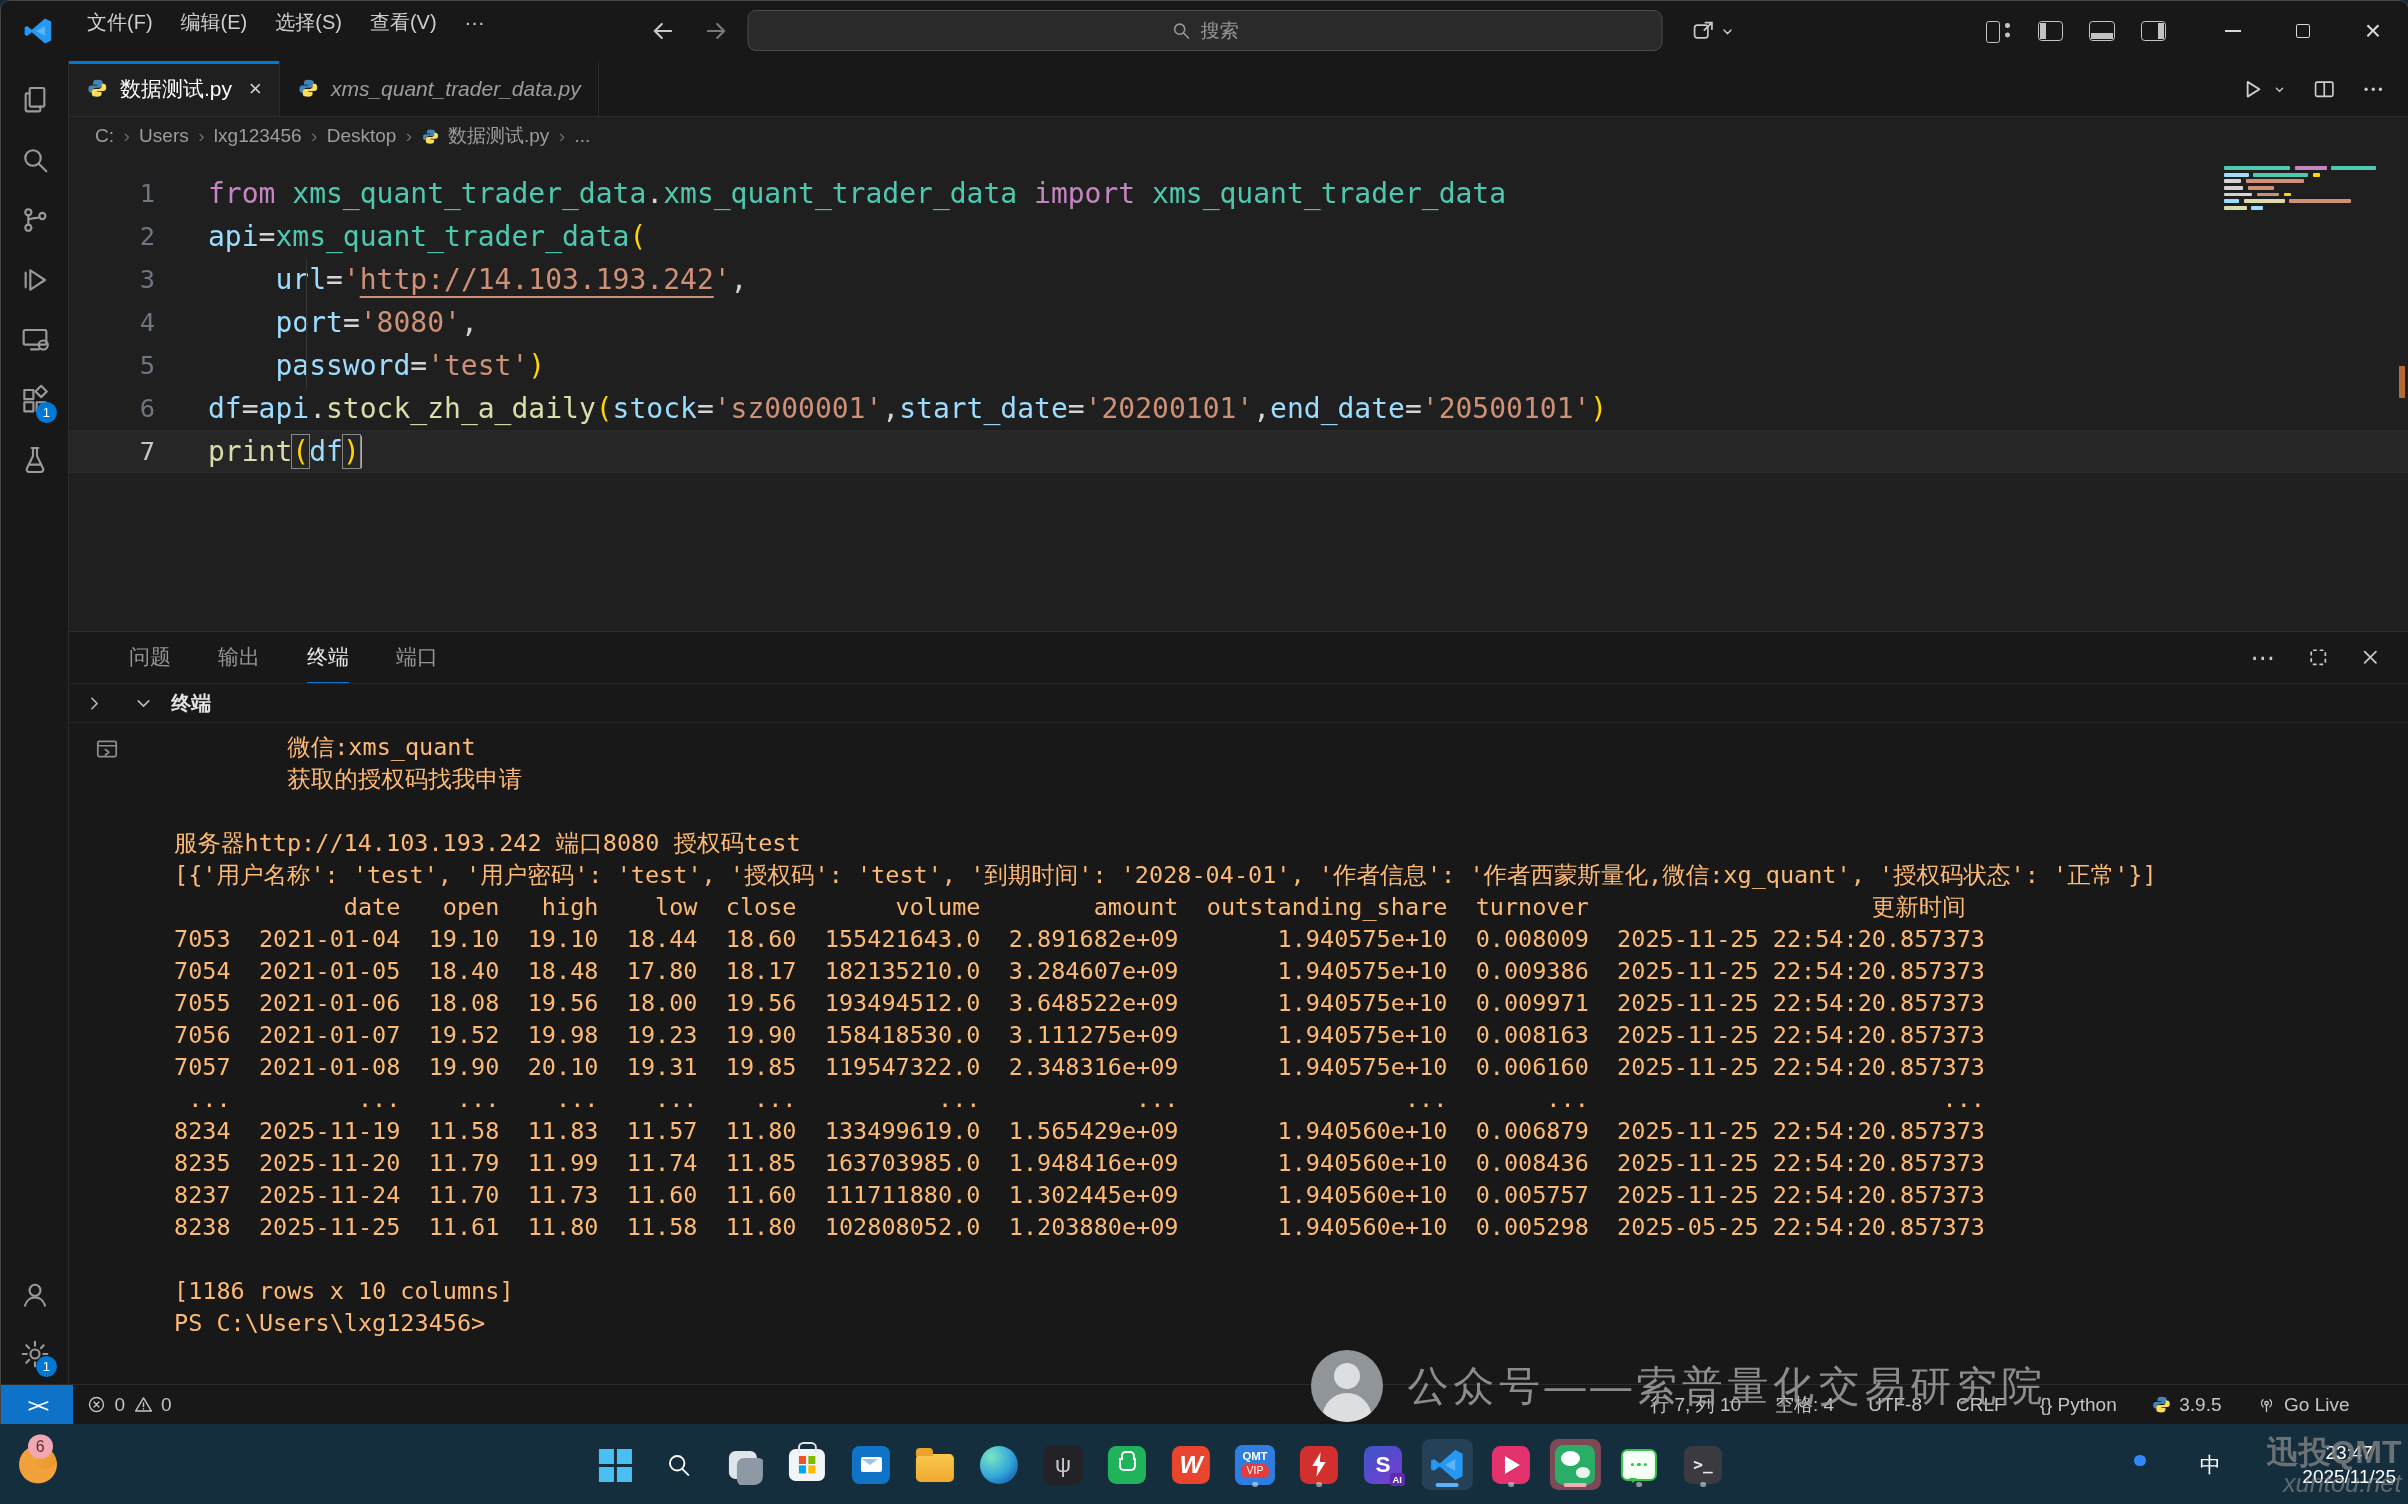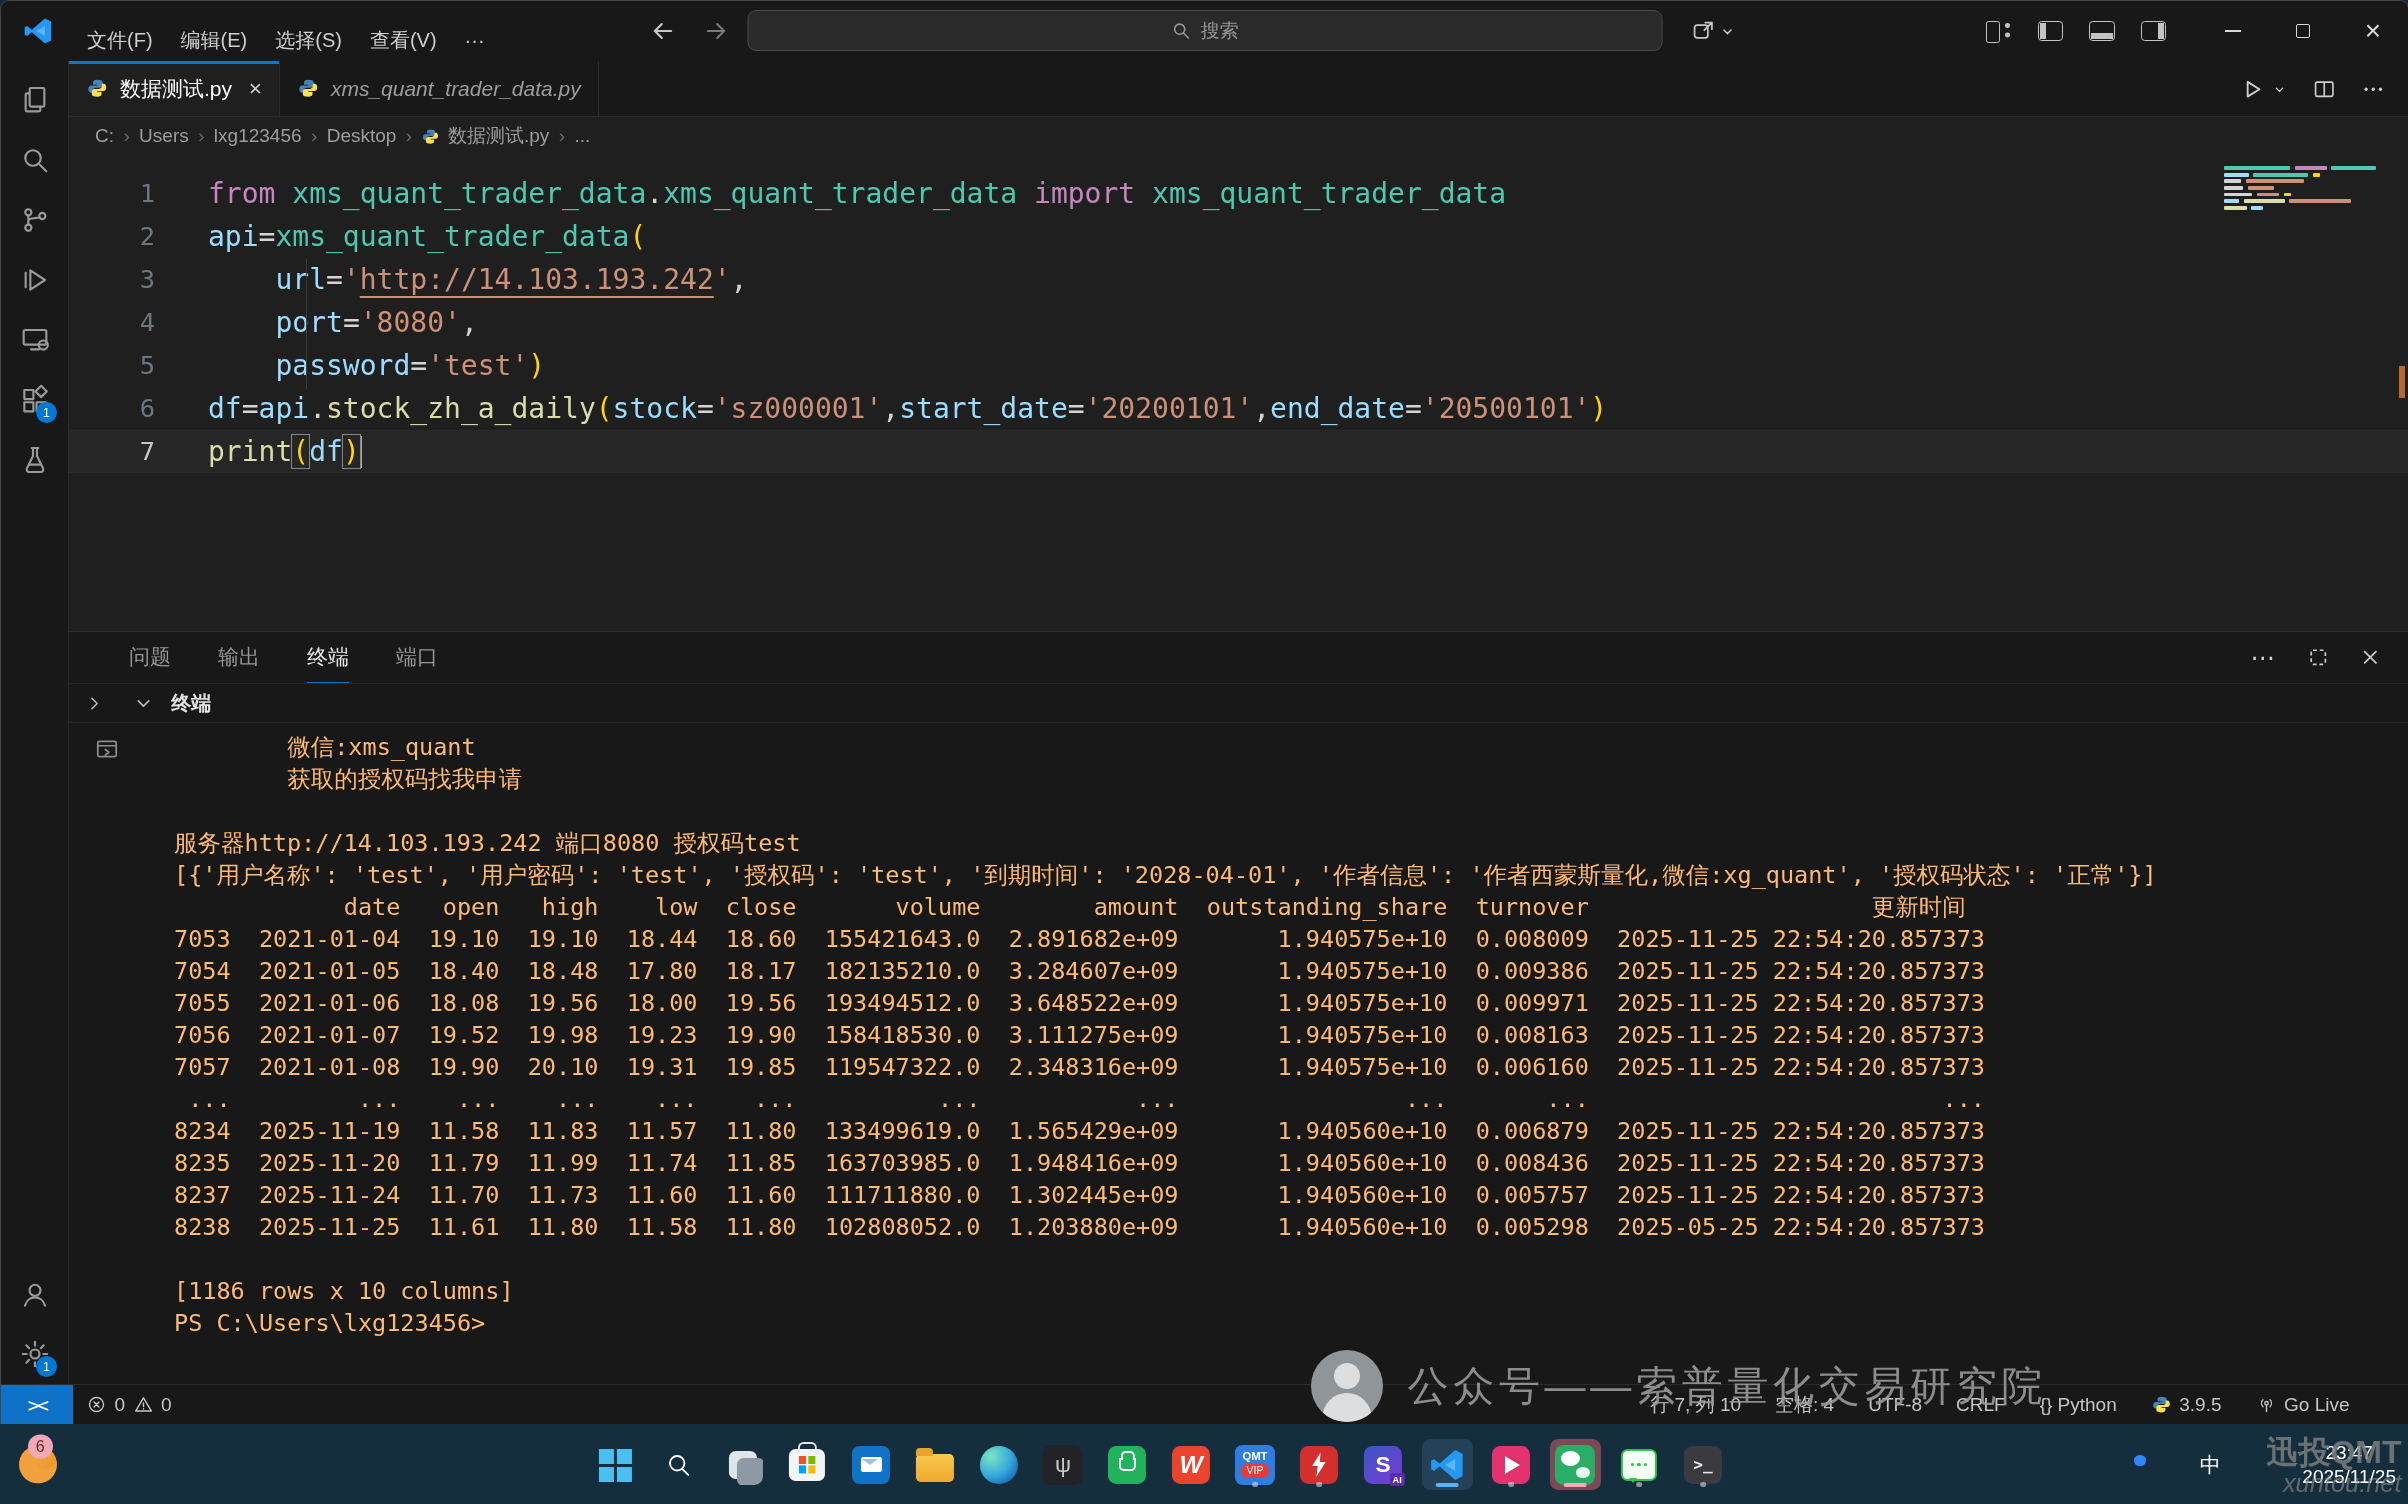--- a/index.html
+++ b/index.html
@@ -8,21 +8,21 @@
   svg{display:block}
 
   
   #window{position:absolute;left:0;top:0;width:2409px;height:1424px;background:#1f1f1f;
     border:0.9px solid #454545;border-bottom:none;border-radius:9.4px 9.4px 0 0;overflow:hidden;
     display:flex;flex-direction:column}
 
   
   .titlebar{height:60px;background:#181818;display:flex;align-items:center;position:relative;flex:none}
   .vslogo{width:32px;height:32px;margin:0 19px 0 21px}
-  .menus{display:flex;align-items:flex-end;height:100%}
+  .menus{display:flex;align-items:flex-start;height:100%}
   .menu-item{padding:0 14px;font-size:20px;color:#cfcfcf;height:70%;display:flex;align-items:center;border-radius:7.5px;cursor:default}
   .navarrows{position:absolute;left:648px;display:flex;gap:24.5px;align-items:center}
   .navarrows .ic{width:28px;height:28px;color:#c8c8c8}
   .navarrows .dim{color:#7a7a7a}
   .searchbox{position:absolute;left:50%;transform:translateX(-50%);top:9.4px;width:915px;height:41px;
     background:#2a2a2a;border:0.9px solid #4a4a4a;border-radius:8.5px;display:flex;align-items:center;justify-content:center;gap:9.4px;color:#989898;font-size:19px}
   .searchbox .ic{width:21px;height:21px}
   .copilot{position:absolute;left:calc(50% + 486px);display:flex;align-items:center;gap:3.8px;color:#c8c8c8}
   .copilot .ic{width:24.5px;height:24.5px}
   .copilot .ch{width:17px;height:17px}

